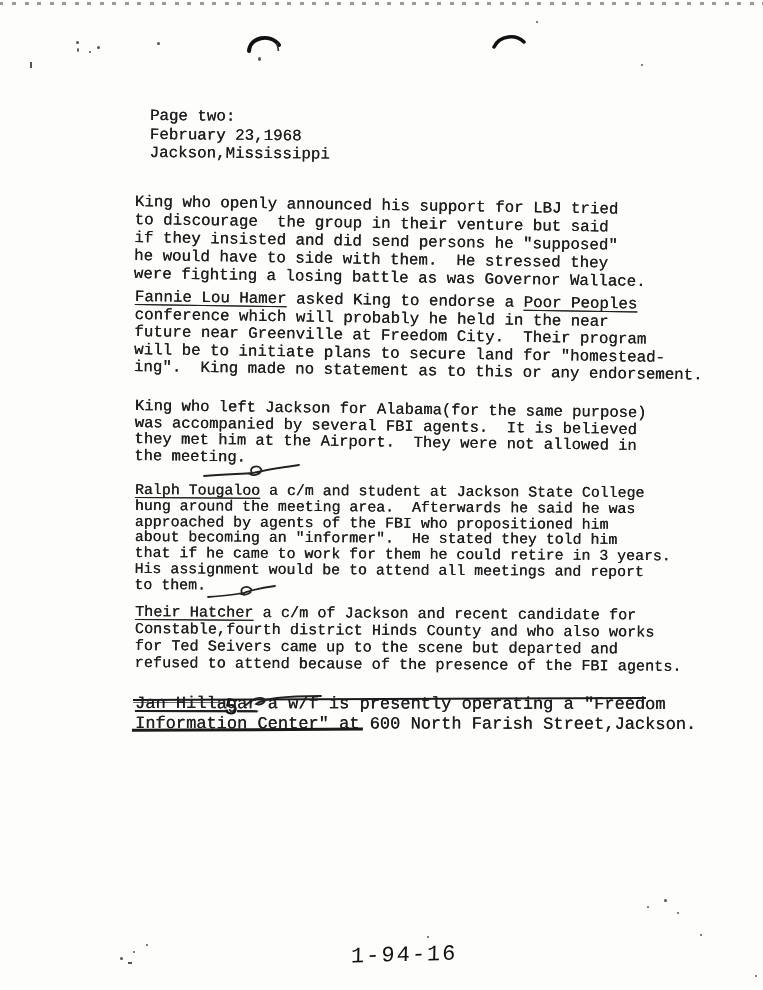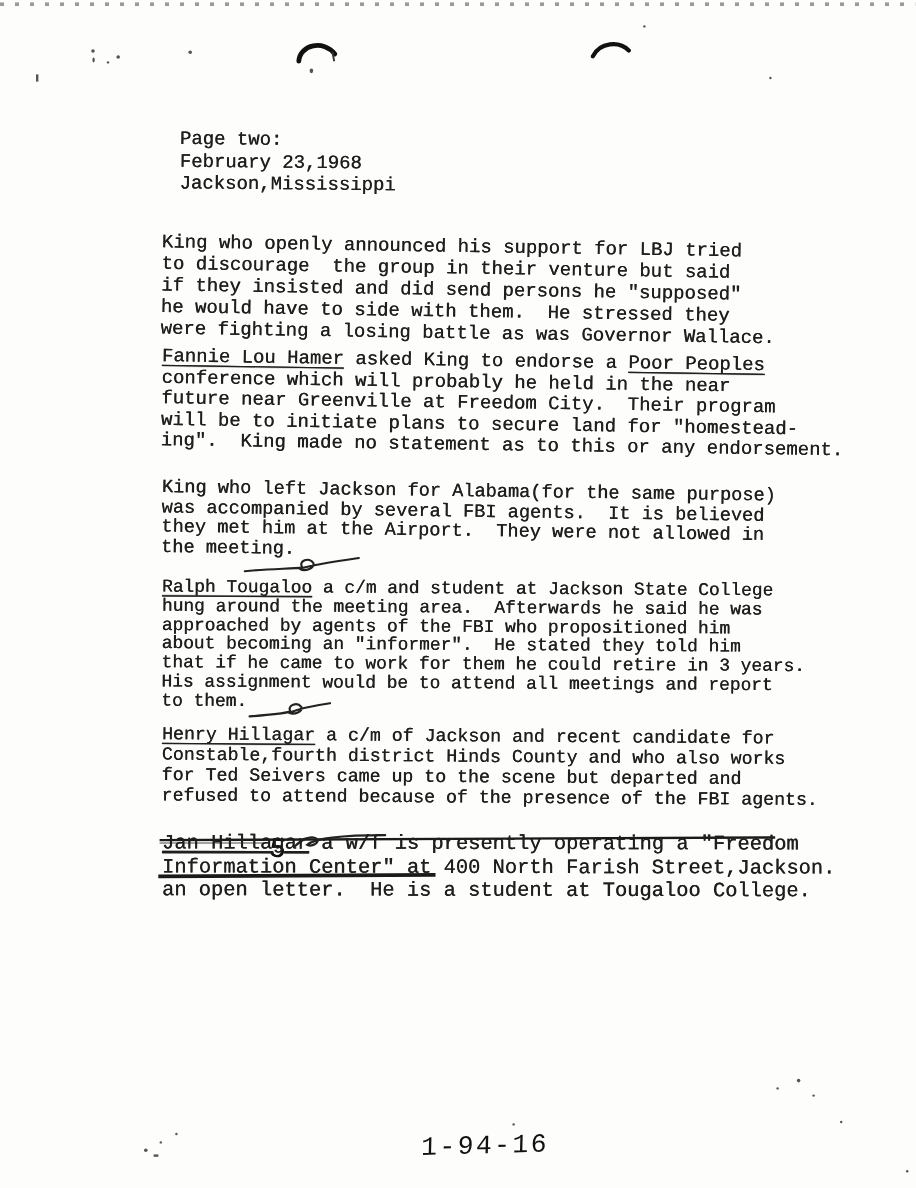--- a/index.html
+++ b/index.html
@@ -99,38 +99,37 @@
     <div class="ln">that if he came to work for them he could retire in 3 years.</div>
     <div class="ln">His assignment would be to attend all meetings and report</div>
     <div class="ln">to them.</div>
   </div>
 
   <svg class="mark" style="left:206px;top:584px" width="72" height="16" viewBox="0 0 72 16">
     <path d="M2 13 C15 12 28 11 36 9 C33 3 42 1 45 5 C47 9 39 12 35 10 C42 7 55 4 69 2" stroke="#222" stroke-width="1.8" fill="none" stroke-linecap="round"></path>
   </svg>
 
   <div class="para" id="p5">
-    <div class="ln"><span class="u">Henry Hillagar</span><span> a c/m of Jackson and recent candidate for</span></div>
+    <div class="ln"><span class="u">Their Hatcher</span><span> a c/m of Jackson and recent candidate for</span></div>
     <div class="ln">Constable,fourth district Hinds County and who also works</div>
     <div class="ln">for Ted Seivers came up to the scene but departed and</div>
     <div class="ln">refused to attend because of the presence of the FBI agents.</div>
   </div>
 
   <div class="sep" id="sep1"></div>
   <div class="sep" id="sep2"></div>
 
   <div id="digit5">5</div>
   <svg class="mark" style="left:244px;top:693px" width="80" height="16" viewBox="0 0 80 16">
     <path d="M2 12 C8 6 16 3 20 6 C23 9 16 13 12 11 C18 6 40 3 77 3" stroke="#222" stroke-width="1.8" fill="none" stroke-linecap="round"></path>
   </svg>
 
   <div class="para" id="p6">
     <div class="ln"><span class="u2">Jan Hillagar</span><span> a w/f is presently operating a "Freedom</span></div>
-    <div class="ln"><span class="strike">Information Center" at</span><span> 400 North Farish Street,Jackson.</span></div>
-    <div class="ln">an open letter.  He is a student at Tougaloo College.</div>
+    <div class="ln"><span class="strike">Information Center" at</span><span> 600 North Farish Street,Jackson.</span></div>
   </div>
 
   <div id="filecode">1-94-16</div>
 
   <div>
     <div class="speck" style="left:76px;top:41px;width:3px;height:3px"></div>
     <div class="speck" style="left:77px;top:48px;width:2px;height:4px"></div>
     <div class="speck" style="left:89px;top:51px;width:2px;height:2px"></div>
     <div class="speck" style="left:97px;top:46px;width:3px;height:3px"></div>
     <div class="speck" style="left:157px;top:42px;width:3px;height:3px"></div>

